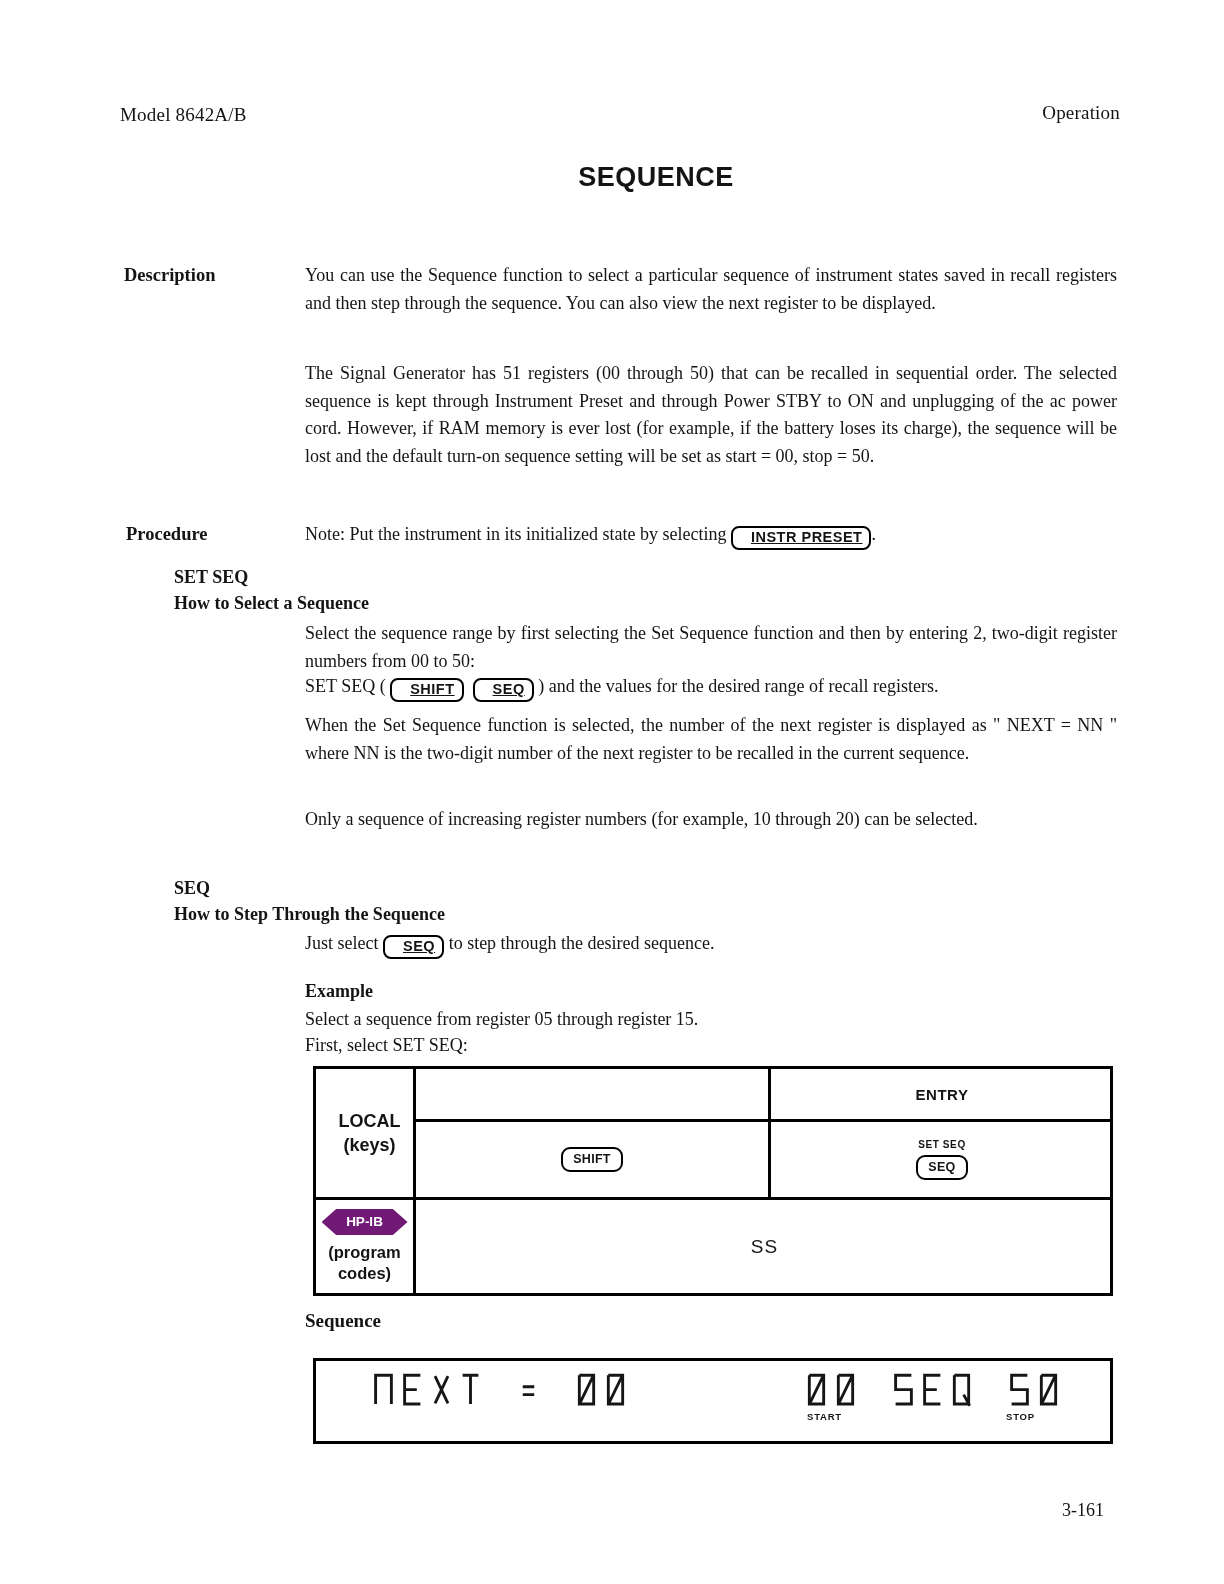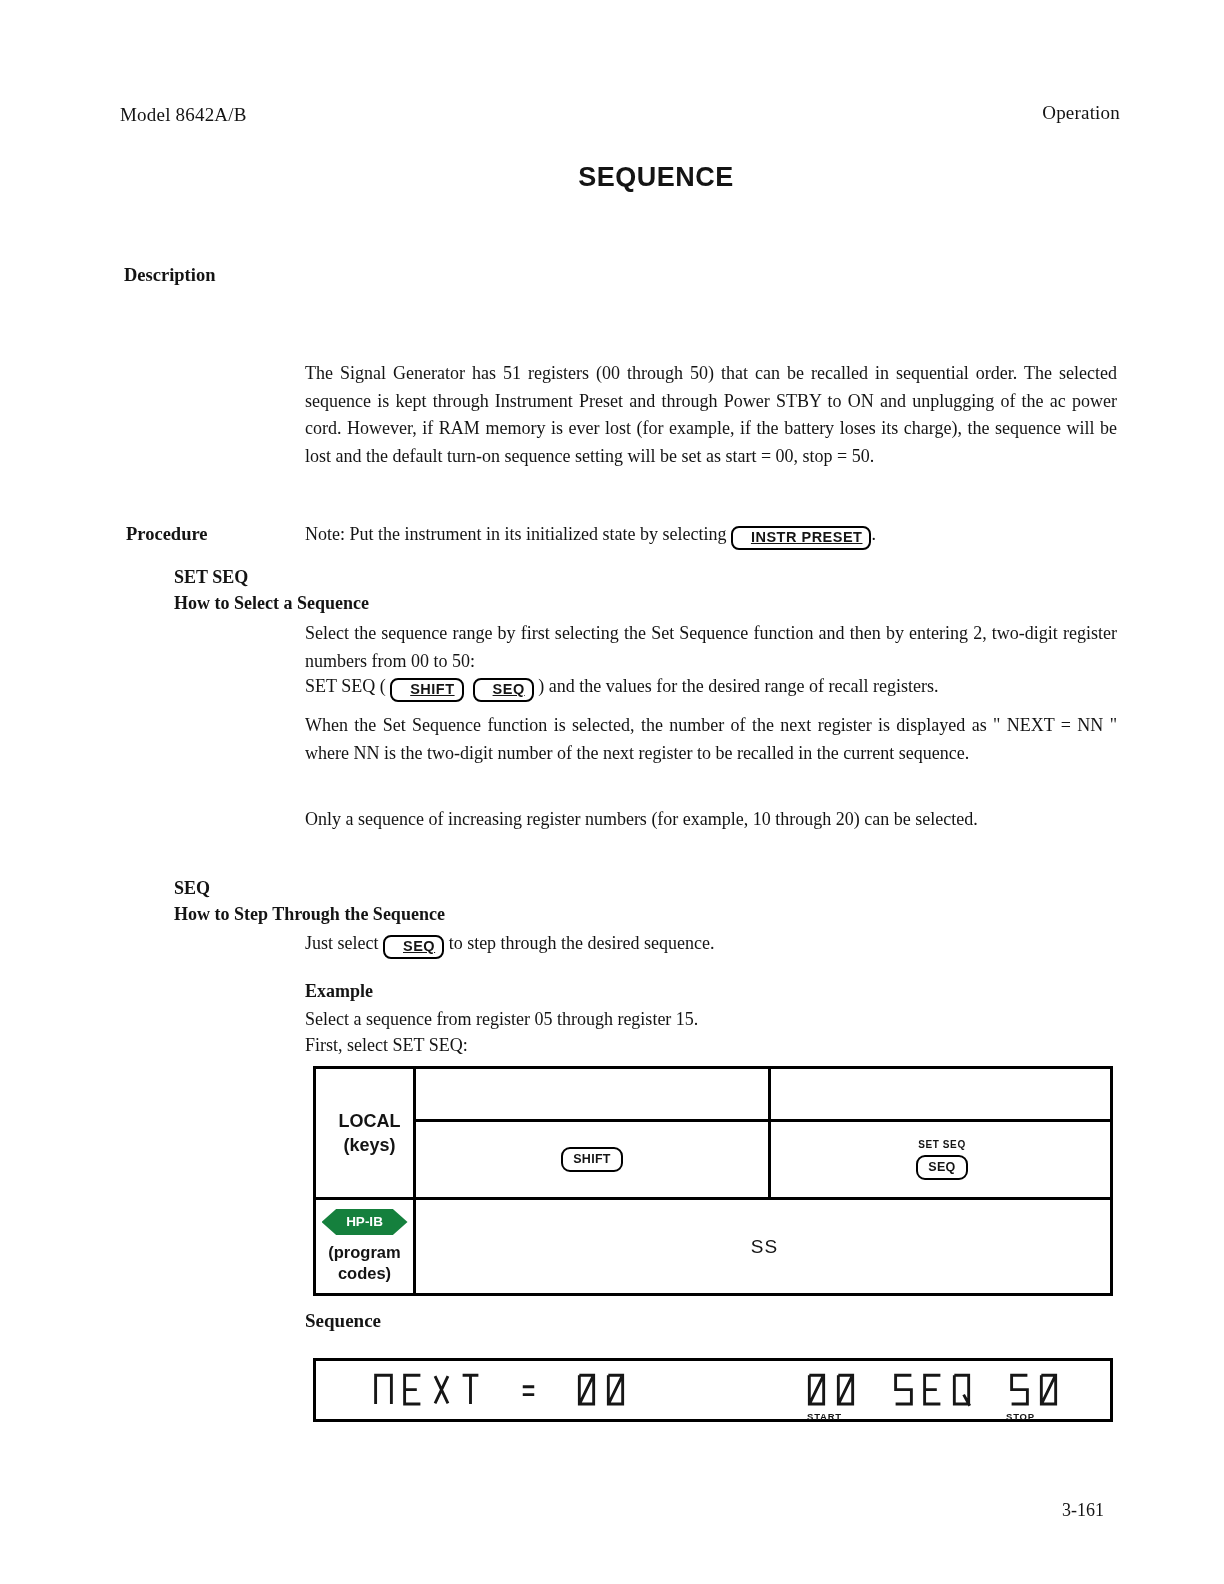--- a/index.html
+++ b/index.html
@@ -30,46 +30,47 @@
              text-align:center;line-height:24px;}
   .entry-lbl{font-family:"Liberation Sans", sans-serif;font-weight:bold;font-size:15px;letter-spacing:.5px;}
   .keycap{
     border:2px solid #000;border-radius:9px;padding:3px 10px 4px 10px;
     font-family:"Liberation Sans", sans-serif;font-weight:bold;font-size:12.5px;
     background:#fff;letter-spacing:.3px;
   }
   .keycap-sup{font-family:"Liberation Sans", sans-serif;font-weight:bold;font-size:10px;
               letter-spacing:.6px;text-align:center;margin-bottom:5px;}
   .hpib-badge{
-    background:#15803d;color:#fff;font-family:"Liberation Sans", sans-serif;
+    background:#701a75;color:#fff;font-family:"Liberation Sans", sans-serif;
     font-weight:bold;font-size:13.5px;width:86px;height:26px;line-height:26px;
     text-align:center;
     clip-path:polygon(0 50%,17% 0,83% 0,100% 50%,83% 100%,17% 100%);
   }
   .hpib-sub{font-family:"Liberation Sans", sans-serif;font-weight:bold;font-size:16.5px;
             text-align:center;line-height:21px;margin-top:7px;}
   .ss-code{font-family:"Liberation Sans", sans-serif;font-size:19px;letter-spacing:1px;}
   
-  #disp-box{width:800px;height:64px;border:3px solid #000;box-sizing:border-box;background:#fff;}
+  #disp-box{width:800px;height:86px;border:3px solid #000;box-sizing:border-box;background:#fff;}
   .lcd{white-space:nowrap;}
   .lcd-ch{display:inline-block;width:25px;height:38px;margin-right:4px;}
   .tick-lbl{font-family:"Liberation Sans", sans-serif;font-weight:bold;font-size:9.5px;letter-spacing:.8px;}
   .pagenum{font-size:18px;}
 </style>
 </head>
 <body>
 
 <div id="page">
 
   <div class="abs hdr" style="left:120px;top:104px;">Model 8642A/B</div>
   <div class="abs hdr" style="right:104px;top:102px;">Operation</div>
 
   <div class="abs title" style="left:0;top:162px;">SEQUENCE</div>
 
   <div class="abs sidelabel" style="left:124px;top:265px;">Description</div>
+  <div class="abs body-col" style="left:305px;top:262px;">You can use the Sequence function to select a particular sequence of instrument states saved in recall registers and then step through the sequence.  You can also view the next register to be displayed.</div>
   <div class="abs body-col" style="left:305px;top:360px;">The Signal Generator has 51 registers (00 through 50) that can be recalled in sequential order.  The selected sequence is kept through Instrument Preset and through Power STBY to ON and unplugging of the ac power cord.  However, if RAM memory is ever lost (for example, if the battery loses its charge), the sequence will be lost and the default turn-on sequence setting will be set as start = 00, stop = 50.</div>
 
   <div class="abs sidelabel" style="left:126px;top:524px;">Procedure</div>
   <div class="abs body-col line" style="left:305px;top:521px;">
     <span>Note:  Put the instrument in its initialized state by selecting </span><span class="key-inline">INSTR PRESET</span><span>.</span>
   </div>
 
   <div class="abs subhead" style="left:174px;top:567px;">SET SEQ</div>
   <div class="abs subhead" style="left:174px;top:593px;">How to Select a Sequence</div>
   <div class="abs body-col" style="left:305px;top:620px;">Select the sequence range by first selecting the Set Sequence function and then by entering 2, two-digit register numbers from 00 to 50:</div>
@@ -96,20 +97,23 @@
     <div class="tline" style="left:97px;top:50px;width:700px;height:3px;"></div>
     <div class="tline" style="left:0;top:128px;width:797px;height:3px;"></div>
 
     <div class="cell" style="left:0;top:0;width:107px;height:128px;">
       <div class="local-lbl">
         <div>LOCAL</div>
         <div>(keys)</div>
       </div>
     </div>
 
+    <div class="cell" style="left:455px;top:0;width:342px;height:50px;">
+      <span class="entry-lbl">ENTRY</span>
+    </div>
 
     <div class="cell" style="left:100px;top:53px;width:352px;height:75px;">
       <span class="keycap">SHIFT</span>
     </div>
 
     <div class="cell" style="left:455px;top:53px;width:342px;height:75px;flex-direction:column;">
       <div class="keycap-sup">SET SEQ</div>
       <span class="keycap">SEQ</span>
     </div>
 

